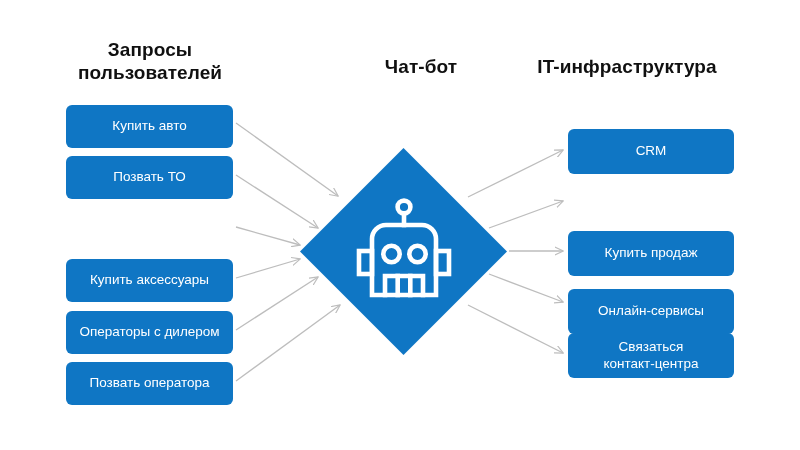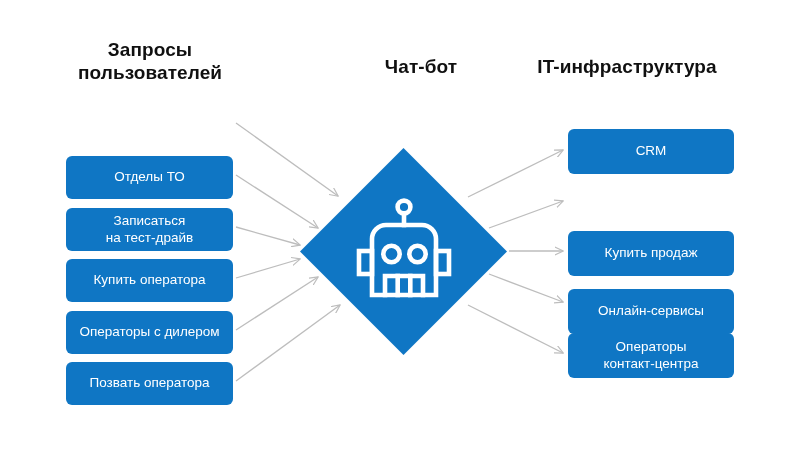--- a/index.html
+++ b/index.html
@@ -113,31 +113,30 @@
       <line x1="236" y1="381" x2="340" y2="305"></line>
 
       <line x1="468" y1="197" x2="563" y2="150"></line>
       <line x1="489" y1="228" x2="563" y2="201"></line>
       <line x1="509" y1="251" x2="563" y2="251"></line>
       <line x1="489" y1="274" x2="563" y2="302"></line>
       <line x1="468" y1="305" x2="563" y2="353"></line>
     </g>
   </svg>
 
-  <div class="node left" style="top:156px">Отделы ТО</div>
-  <div class="node left" style="top:208px">Записаться
-на тест-драйв</div>
-  <div class="node left" style="top:259px">Купить оператора</div>
+  <div class="node left" style="top:105px">Купить авто</div>
+  <div class="node left" style="top:156px">Позвать ТО</div>
+  <div class="node left" style="top:259px">Купить аксессуары</div>
   <div class="node left" style="top:311px">Операторы с дилером</div>
   <div class="node right" style="top:129px">CRM</div>
 
   <div class="node left" style="top:362px">Позвать оператора</div>
   <div class="node right" style="top:231px">Купить продаж</div>
   <div class="node right" style="top:289px">Онлайн-сервисы</div>
-  <div class="node right" style="top:333px">Операторы
+  <div class="node right" style="top:333px">Связаться
 контакт-центра</div>
 
   <div id="diamond-wrap">
     <svg id="diamond" viewBox="0 0 207 207">
       <polygon points="103.5,0 207,103.5 103.5,207 0,103.5" fill="#0f76c4"></polygon>
     </svg>
 
     <svg id="robot-icon" viewBox="0 0 102 104">
       <g fill="none" stroke="#ffffff" stroke-width="4.6" stroke-linecap="square" stroke-linejoin="miter">
 

